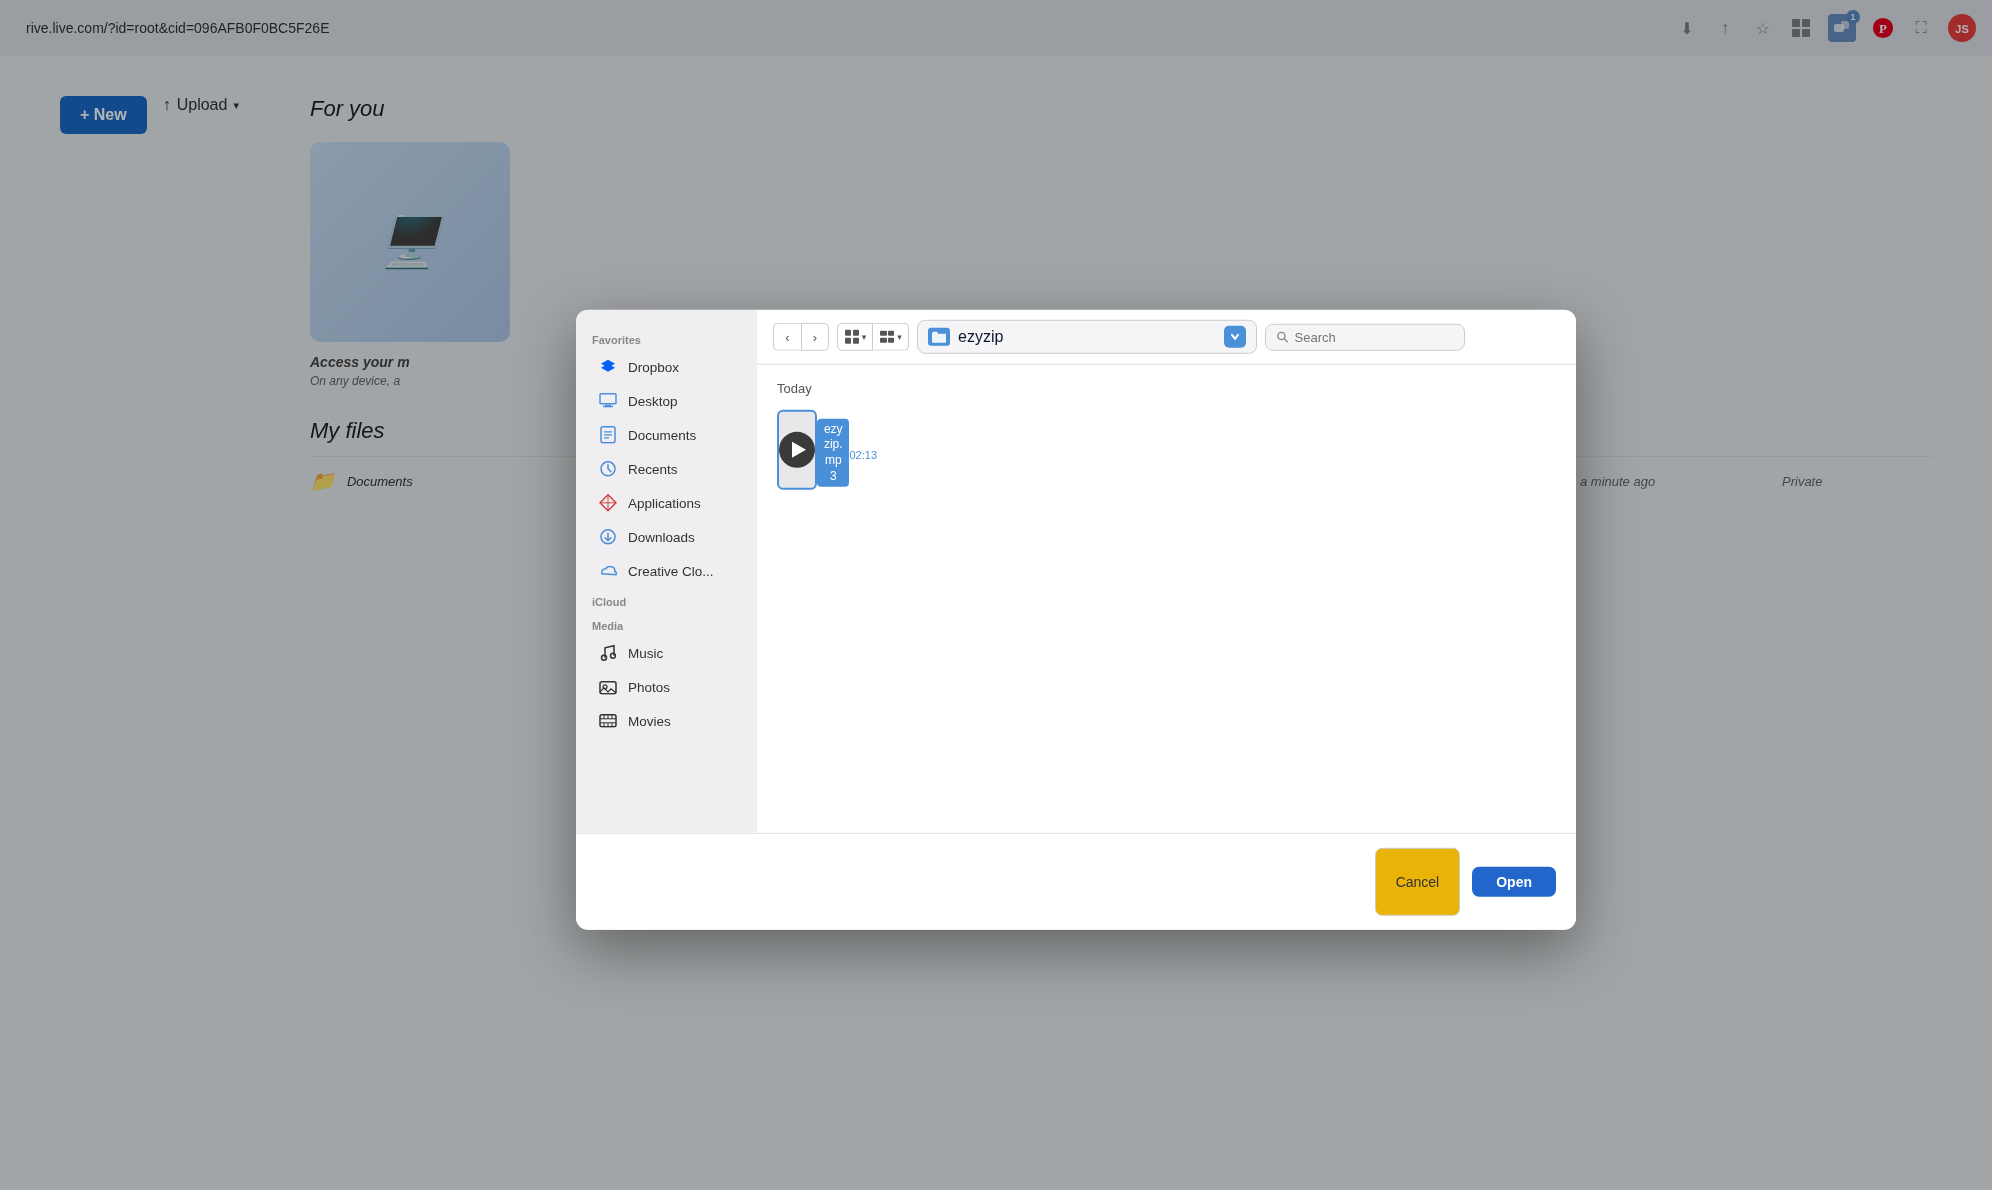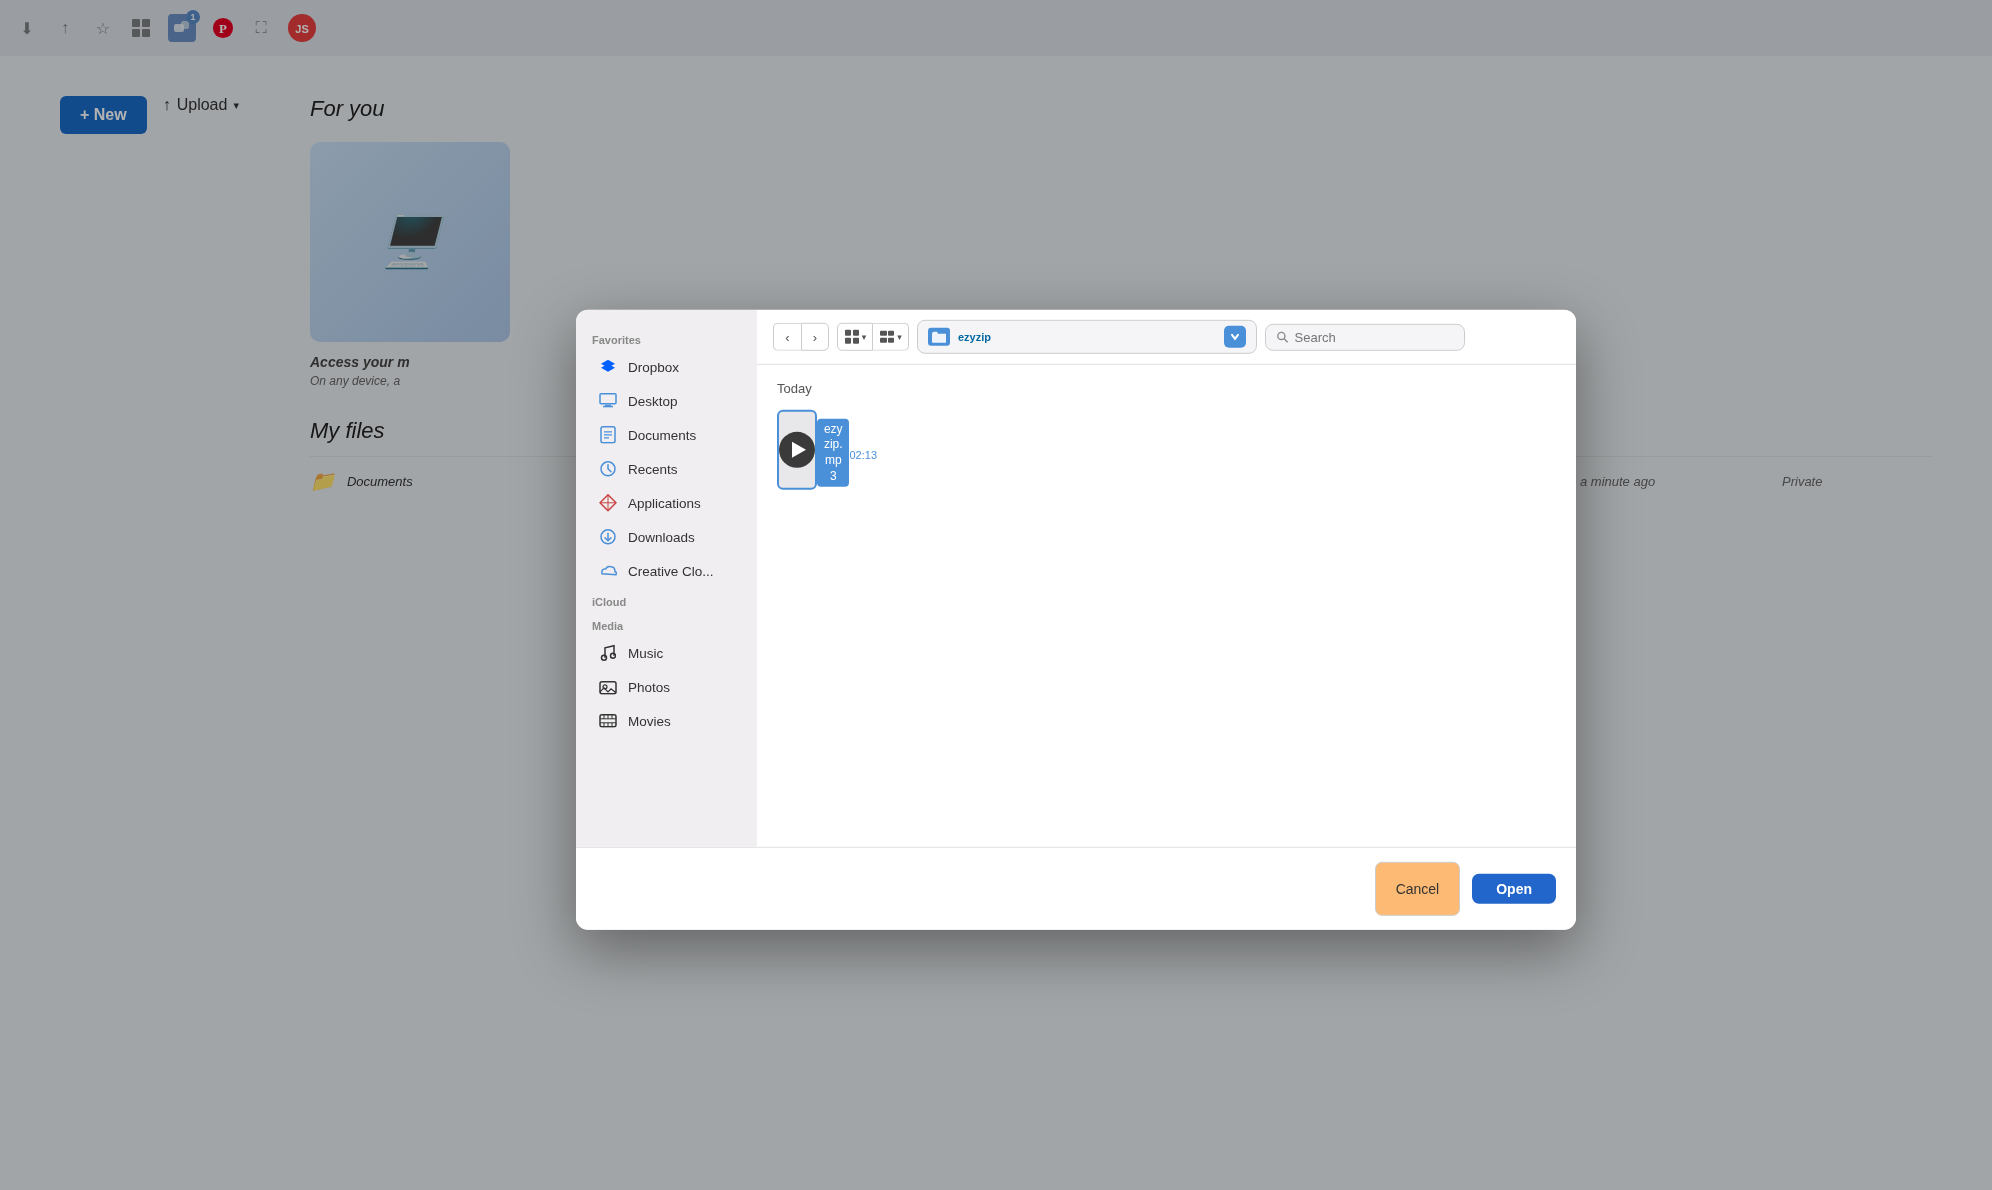--- a/index.html
+++ b/index.html
@@ -375,23 +375,23 @@
     .location-folder-icon {
       width: 22px;
       height: 18px;
       background: #4a90d9;
       border-radius: 3px;
       display: flex;
       align-items: center;
       justify-content: center;
     }
     .location-name {
-      font-size: 11px;
-      font-weight: 700;
-      color: #0369a1;
+      font-size: 16px;
+      font-weight: 400;
+      color: #0f172a;
       flex: 1;
     }
     .location-chevron {
       width: 22px;
       height: 22px;
       background: #4a90d9;
       border-radius: 5px;
       display: flex;
       align-items: center;
       justify-content: center;
@@ -498,43 +498,44 @@
     .dialog-footer {
       display: flex;
       align-items: center;
       justify-content: flex-end;
       padding: 14px 20px;
       gap: 12px;
       border-top: 1px solid #e0e0e0;
       background: white;
     }
     .btn-cancel {
-      background: #fdba74;
+      background: #eab308;
       border: 1px solid #ccc;
       border-radius: 7px;
-      padding: 18px 20px;
+      padding: 25px 20px;
       font-size: 14px;
       cursor: pointer;
       color: #333;
     }
     .btn-open {
       background: #2266cc;
       border: none;
       border-radius: 7px;
       padding: 7px 24px;
       font-size: 14px;
       font-weight: 600;
       cursor: pointer;
       color: white;
     }
   </style>
 </head>
 <body>
 
 <div class="browser-bar">
+  <span class="browser-url">rive.live.com/?id=root&amp;cid=096AFB0F0BC5F26E</span>
   <div class="browser-icons">
     <div class="browser-icon">⬇</div>
     <div class="browser-icon">↑</div>
     <div class="browser-icon">☆</div>
     <div class="browser-icon">
       <svg width="20" height="20" viewBox="0 0 20 20">
           <rect x="1" y="1" width="8" height="8" rx="1" fill="#555"></rect>
           <rect x="11" y="1" width="8" height="8" rx="1" fill="#555"></rect>
           <rect x="1" y="11" width="8" height="8" rx="1" fill="#555"></rect>
           <rect x="11" y="11" width="8" height="8" rx="1" fill="#555"></rect>

